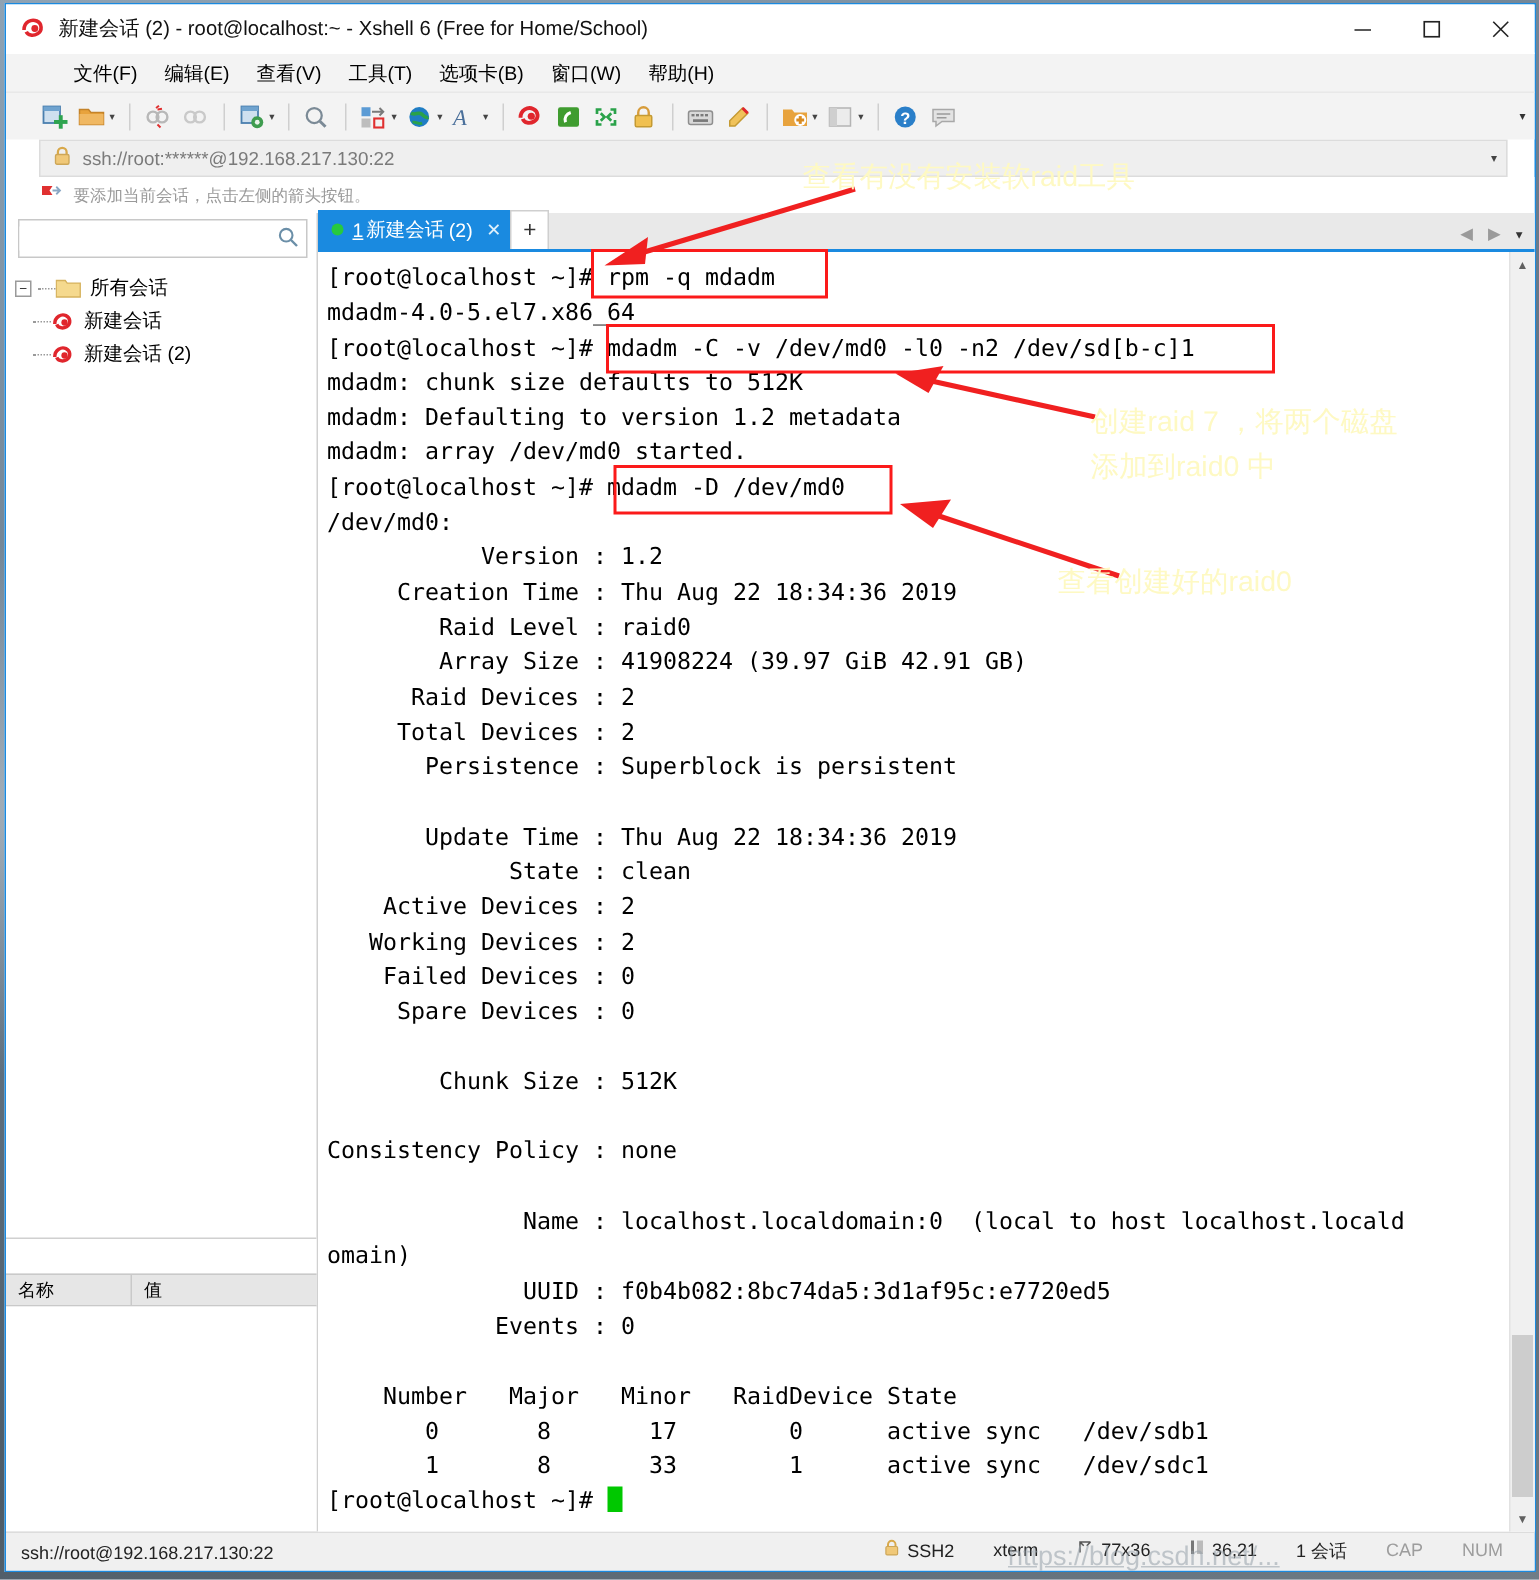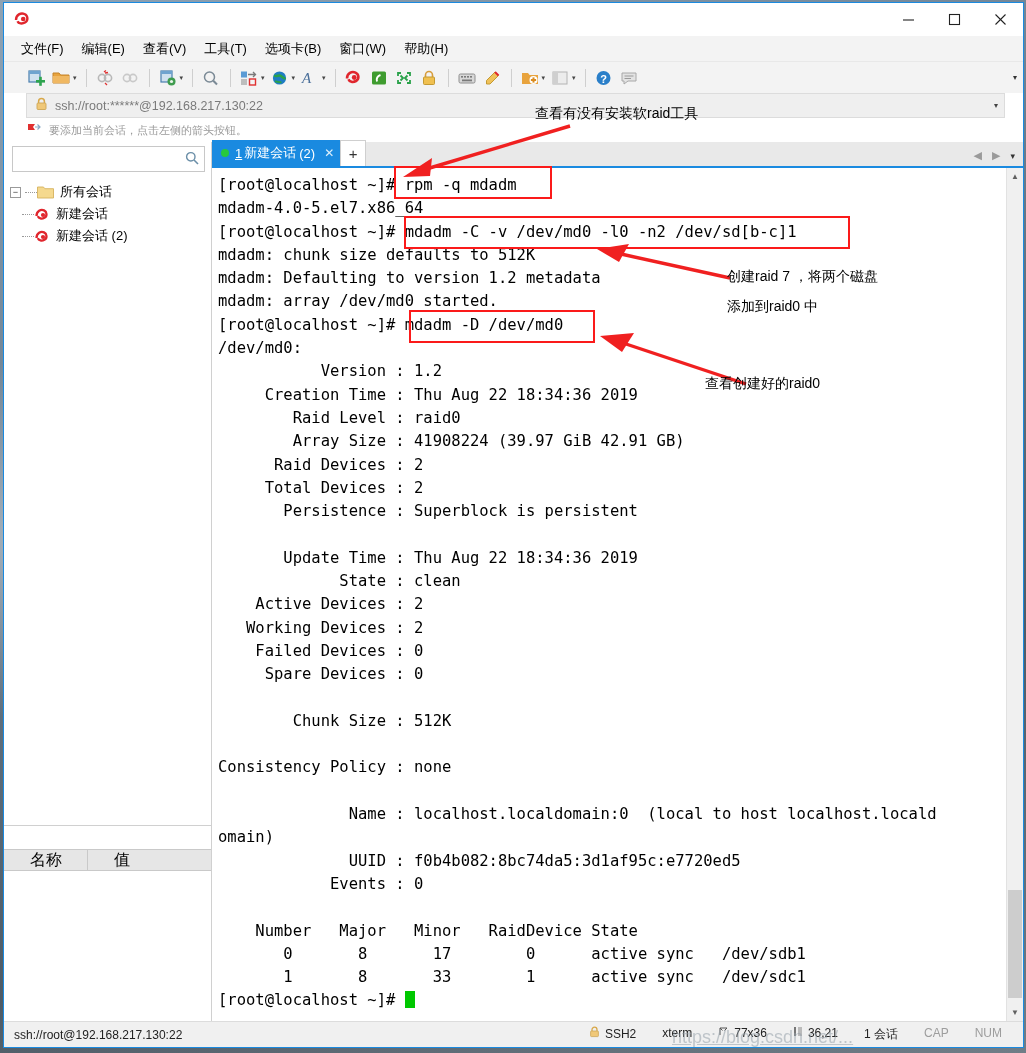--- a/index.html
+++ b/index.html
@@ -32,21 +32,21 @@
     height:33px; background:#ffffff; display:flex; align-items:center;
     border-bottom:1px solid #ffffff; flex:0 0 33px;
   }
   .title-icon { width:18px; height:16px; margin-left:10px; margin-right:7px; position:relative; }
   .title-text { font-size:13.5px; color:#111; white-space:nowrap; }
   .win-btns { margin-left:auto; display:flex; height:33px; }
   .win-btn { width:46px; height:33px; display:flex; align-items:center; justify-content:center;
              font-size:14px; color:#222; }
   
   .menubar { height:26px; background:#f3f3f3; display:flex; align-items:center;
-             padding-left:8px; flex:0 0 26px; border-bottom:1px solid #e8e8e8; }
+             padding-left:36px; flex:0 0 26px; border-bottom:1px solid #e8e8e8; }
   .menu-item { font-size:13px; color:#000; padding:3px 9px; white-space:nowrap; }
   
   .toolbar { height:31px; background:#f3f3f3; display:flex; align-items:center;
              padding-left:20px; flex:0 0 31px; position:relative; }
   .tb { display:flex; align-items:center; height:26px; padding:0 2px; margin-right:1px; }
   .tbsep { width:1px; height:18px; background:#cfcfcf; margin:0 6px; }
   .caret { font-size:7px; color:#444; margin-left:2px; }
   .tb-overflow { position:absolute; right:6px; font-size:8px; color:#333; }
   
   .addrbar { height:25px; background:#efefef; border:1px solid #dcdcdc; margin:0 18px 0 22px;
@@ -76,21 +76,21 @@
   .texp { width:11px; height:11px; border:1px solid #9a9a9a; background:#fff; font-size:9px;
           line-height:9px; text-align:center; color:#333; margin-right:4px; }
   .tdash { width:12px; border-top:1px dotted #9a9a9a; height:1px; }
   .folder { width:17px; height:14px; margin-right:6px; position:relative; }
   .snail { width:17px; height:15px; margin-right:5px; position:relative; }
   .child { padding-left:18px; }
   .sb-props { flex:0 0 auto; }
   .sb-props-blank { height:24px; border-top:1px solid #d0d0d0; background:#fff; }
   .props-hdr { display:flex; height:22px; background:#e6e6e6; border-top:1px solid #c9c9c9;
                border-bottom:1px solid #c9c9c9; }
-  .props-hdr div { font-size:16px; color:#000; display:flex; align-items:center; padding-left:26px; }
+  .props-hdr div { font-size:12px; color:#000; display:flex; align-items:center; padding-left:8px; }
   .props-c1 { width:84px; border-right:1px solid #c9c9c9; }
   .props-c2 { flex:1; }
   .props-body { height:150px; background:#fff; }
   
   .termcol { flex:1 1 auto; display:flex; flex-direction:column; min-width:0; }
   .tabbar { height:26px; background:#e9e9e9; display:flex; align-items:flex-end;
             flex:0 0 26px; border-bottom:2px solid #1a8ae0; }
   .tab { height:26px; background:#1a8ae0; color:#fff; display:flex; align-items:center;
          padding:0 6px 0 9px; font-size:13px; white-space:nowrap; }
   .tab .dot { width:8px; height:8px; border-radius:50%; background:#27c93f; margin-right:6px; }
@@ -113,41 +113,42 @@
   .vsb-track { flex:1; position:relative; }
   .vsb-thumb { position:absolute; left:1px; right:1px; bottom:6px; height:108px; background:#cdcdcd; }
   
   .statusbar { height:26px; background:#f0f0f0; border-top:1px solid #dcdcdc;
                display:flex; align-items:center; flex:0 0 26px; font-size:12px; color:#222; }
   .st-left { margin-left:10px; }
   .st-right { margin-left:auto; display:flex; align-items:flex-start; margin-right:8px; }
   .st-seg { display:flex; align-items:center; padding:0 13px; white-space:nowrap; }
   .st-dim { color:#9d9d9d; }
   
-  .ann { position:absolute; color:#000000; font-size:14px;
+  .ann { position:absolute; color:#fef9c3; font-size:19px;
          font-family:"Liberation Sans", sans-serif; white-space:pre; z-index:40; }
   .annbox { position:absolute; border:2.5px solid #fb1a1a; z-index:35; pointer-events:none; }
   .arrow { position:absolute; z-index:38; }
   .watermark { position:absolute; z-index:60; color:rgba(150,160,170,.55); font-size:18px;
                white-space:nowrap;text-decoration:underline; }
 </style>
 </head>
 <body>
 
 <div id="desktop"></div>
 
 <div id="win">
 
   <div class="titlebar">
     <span class="title-icon">
       <svg width="18" height="16" viewBox="0 0 18 16">
         <path d="M2 9 C2 3.5 7 1.5 10.5 3 C14 4.5 14.5 9.5 11 11.5 C8 13.2 4.5 12.5 3.5 10.2" fill="none" stroke="#e0262d" stroke-width="2.4"></path>
         <circle cx="9.2" cy="8" r="2.3" fill="#e0262d"></circle>
       </svg>
     </span>
+    <span class="title-text">新建会话 (2) - root@localhost:~ - Xshell 6 (Free for Home/School)</span>
     <div class="win-btns">
       <div class="win-btn">
         <svg width="13" height="13" viewBox="0 0 13 13">
             <line x1="1" y1="7" x2="12" y2="7" stroke="#222" stroke-width="1.1"></line>
           </svg>
       </div>
       <div class="win-btn">
         <svg width="13" height="13" viewBox="0 0 13 13">
             <rect x="1.5" y="1.5" width="10" height="10" fill="none" stroke="#222" stroke-width="1.1"></rect>
           </svg>

